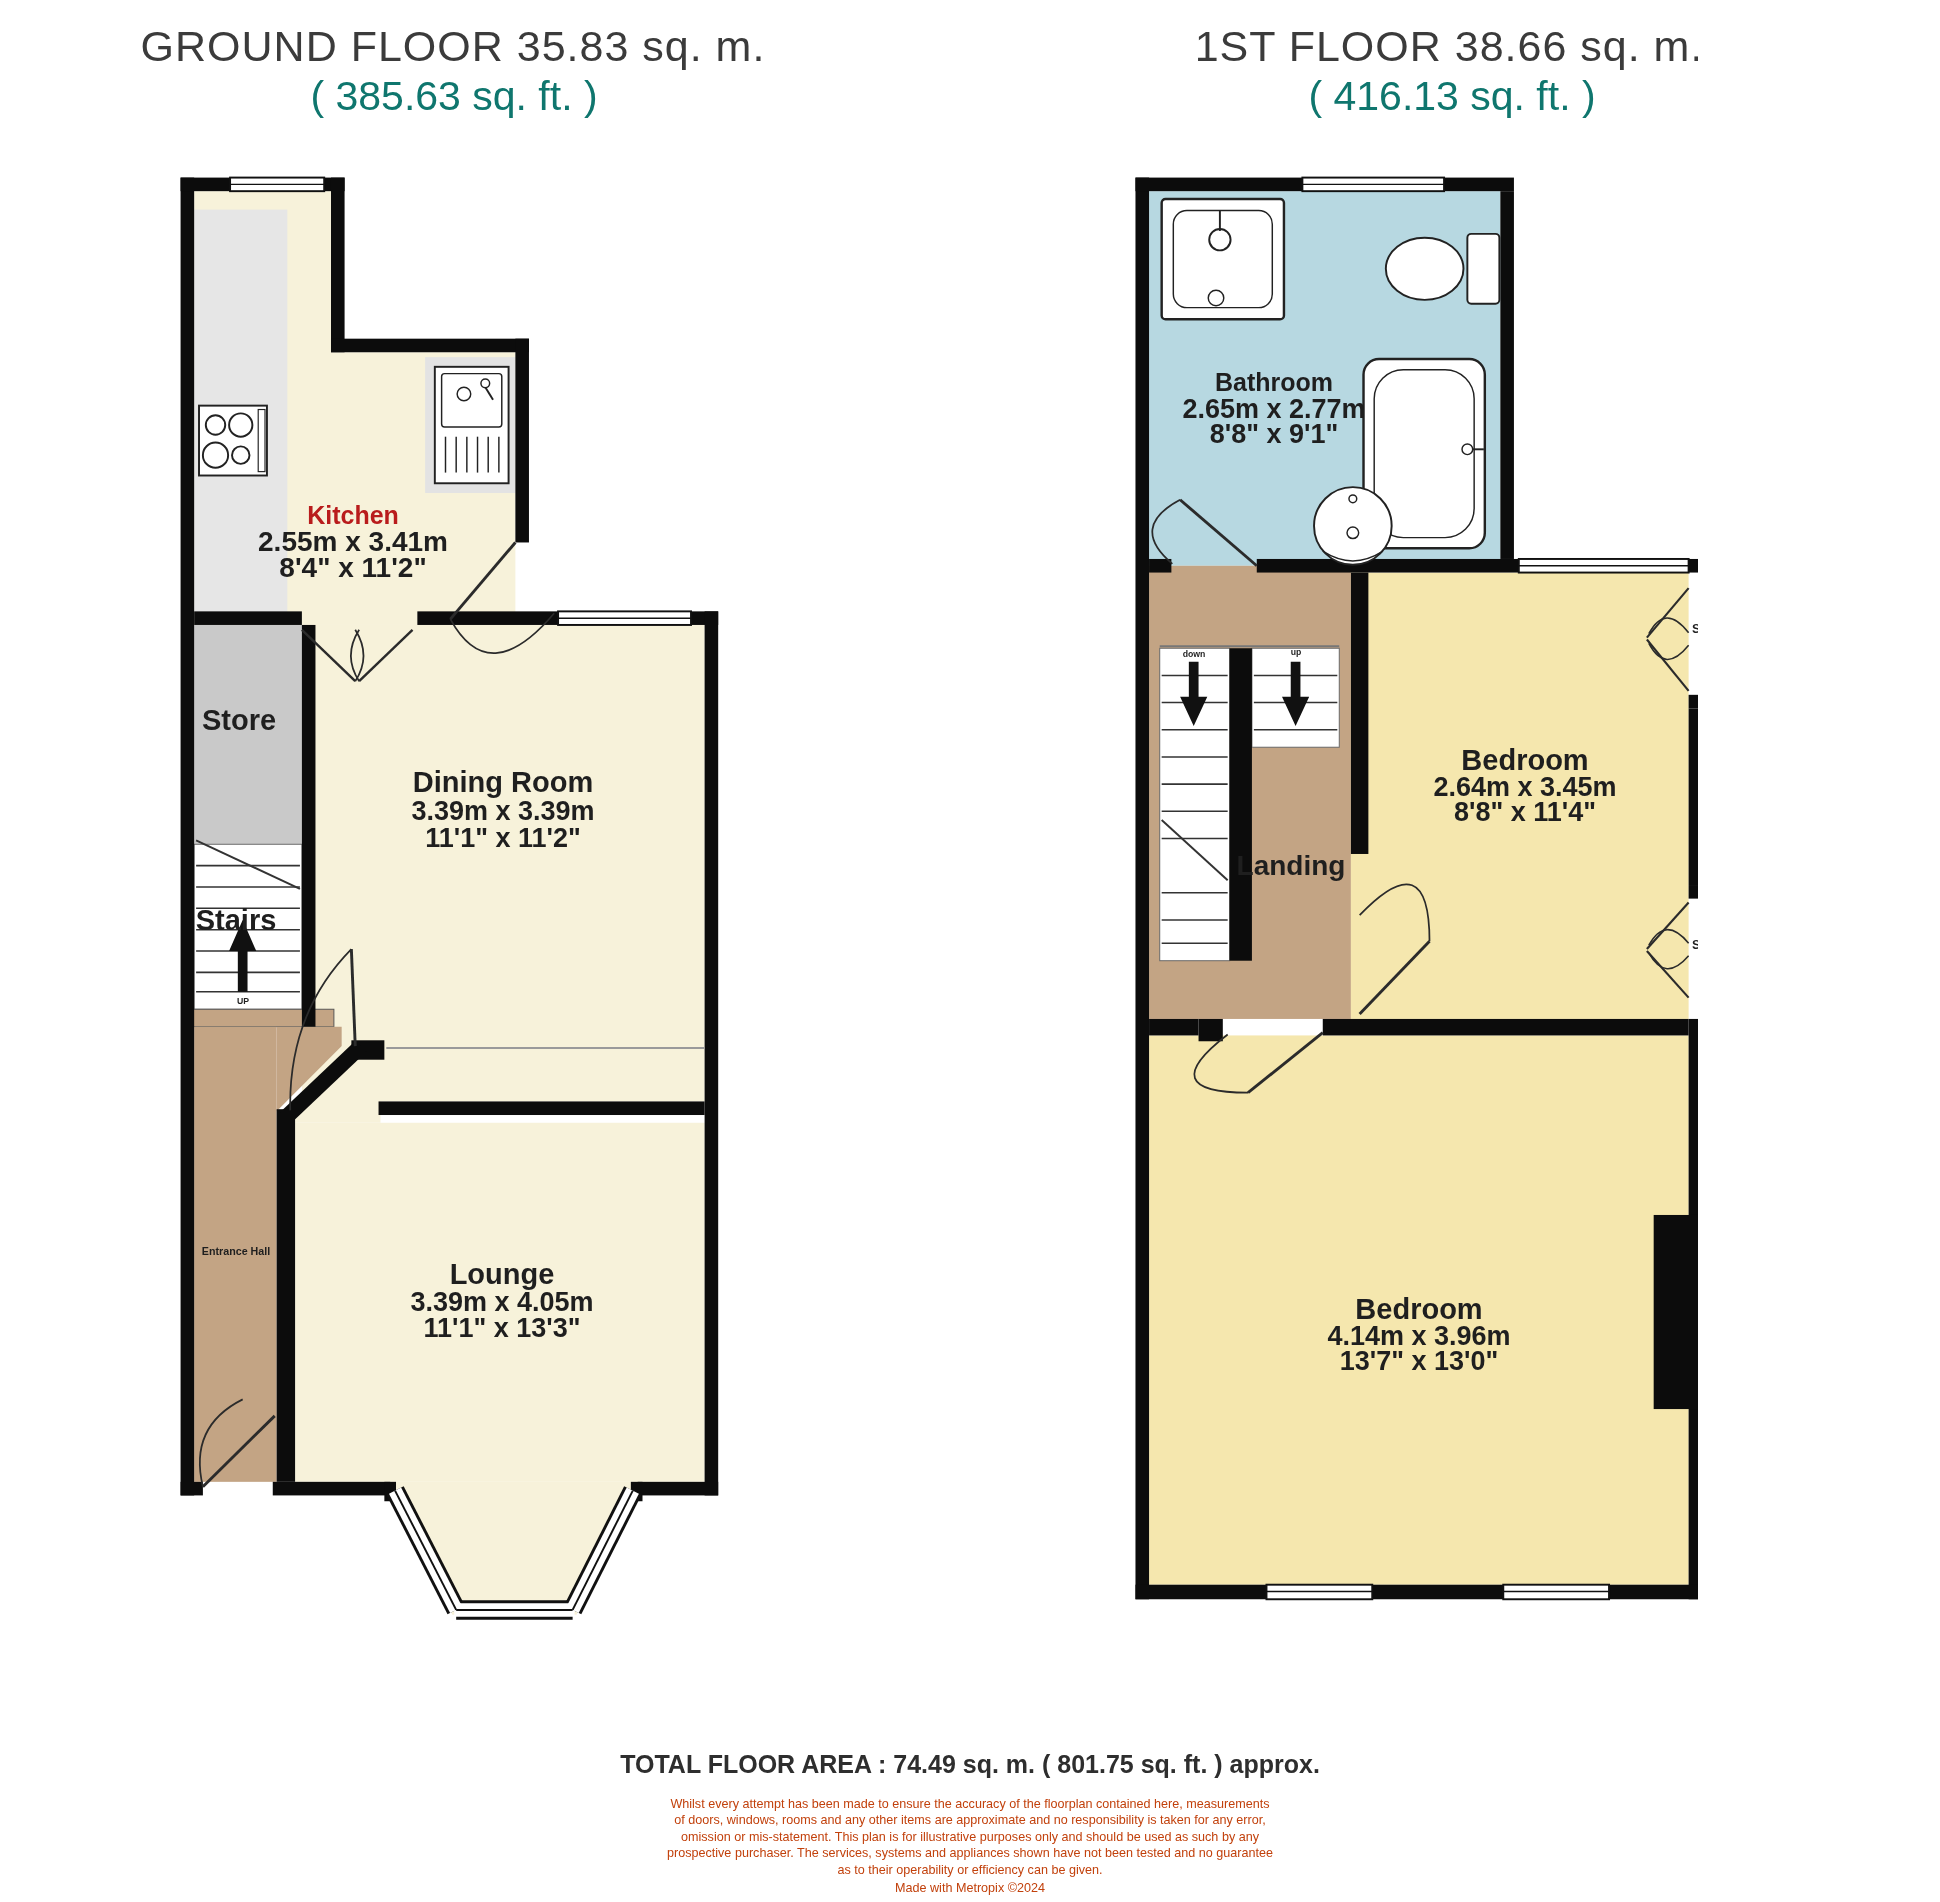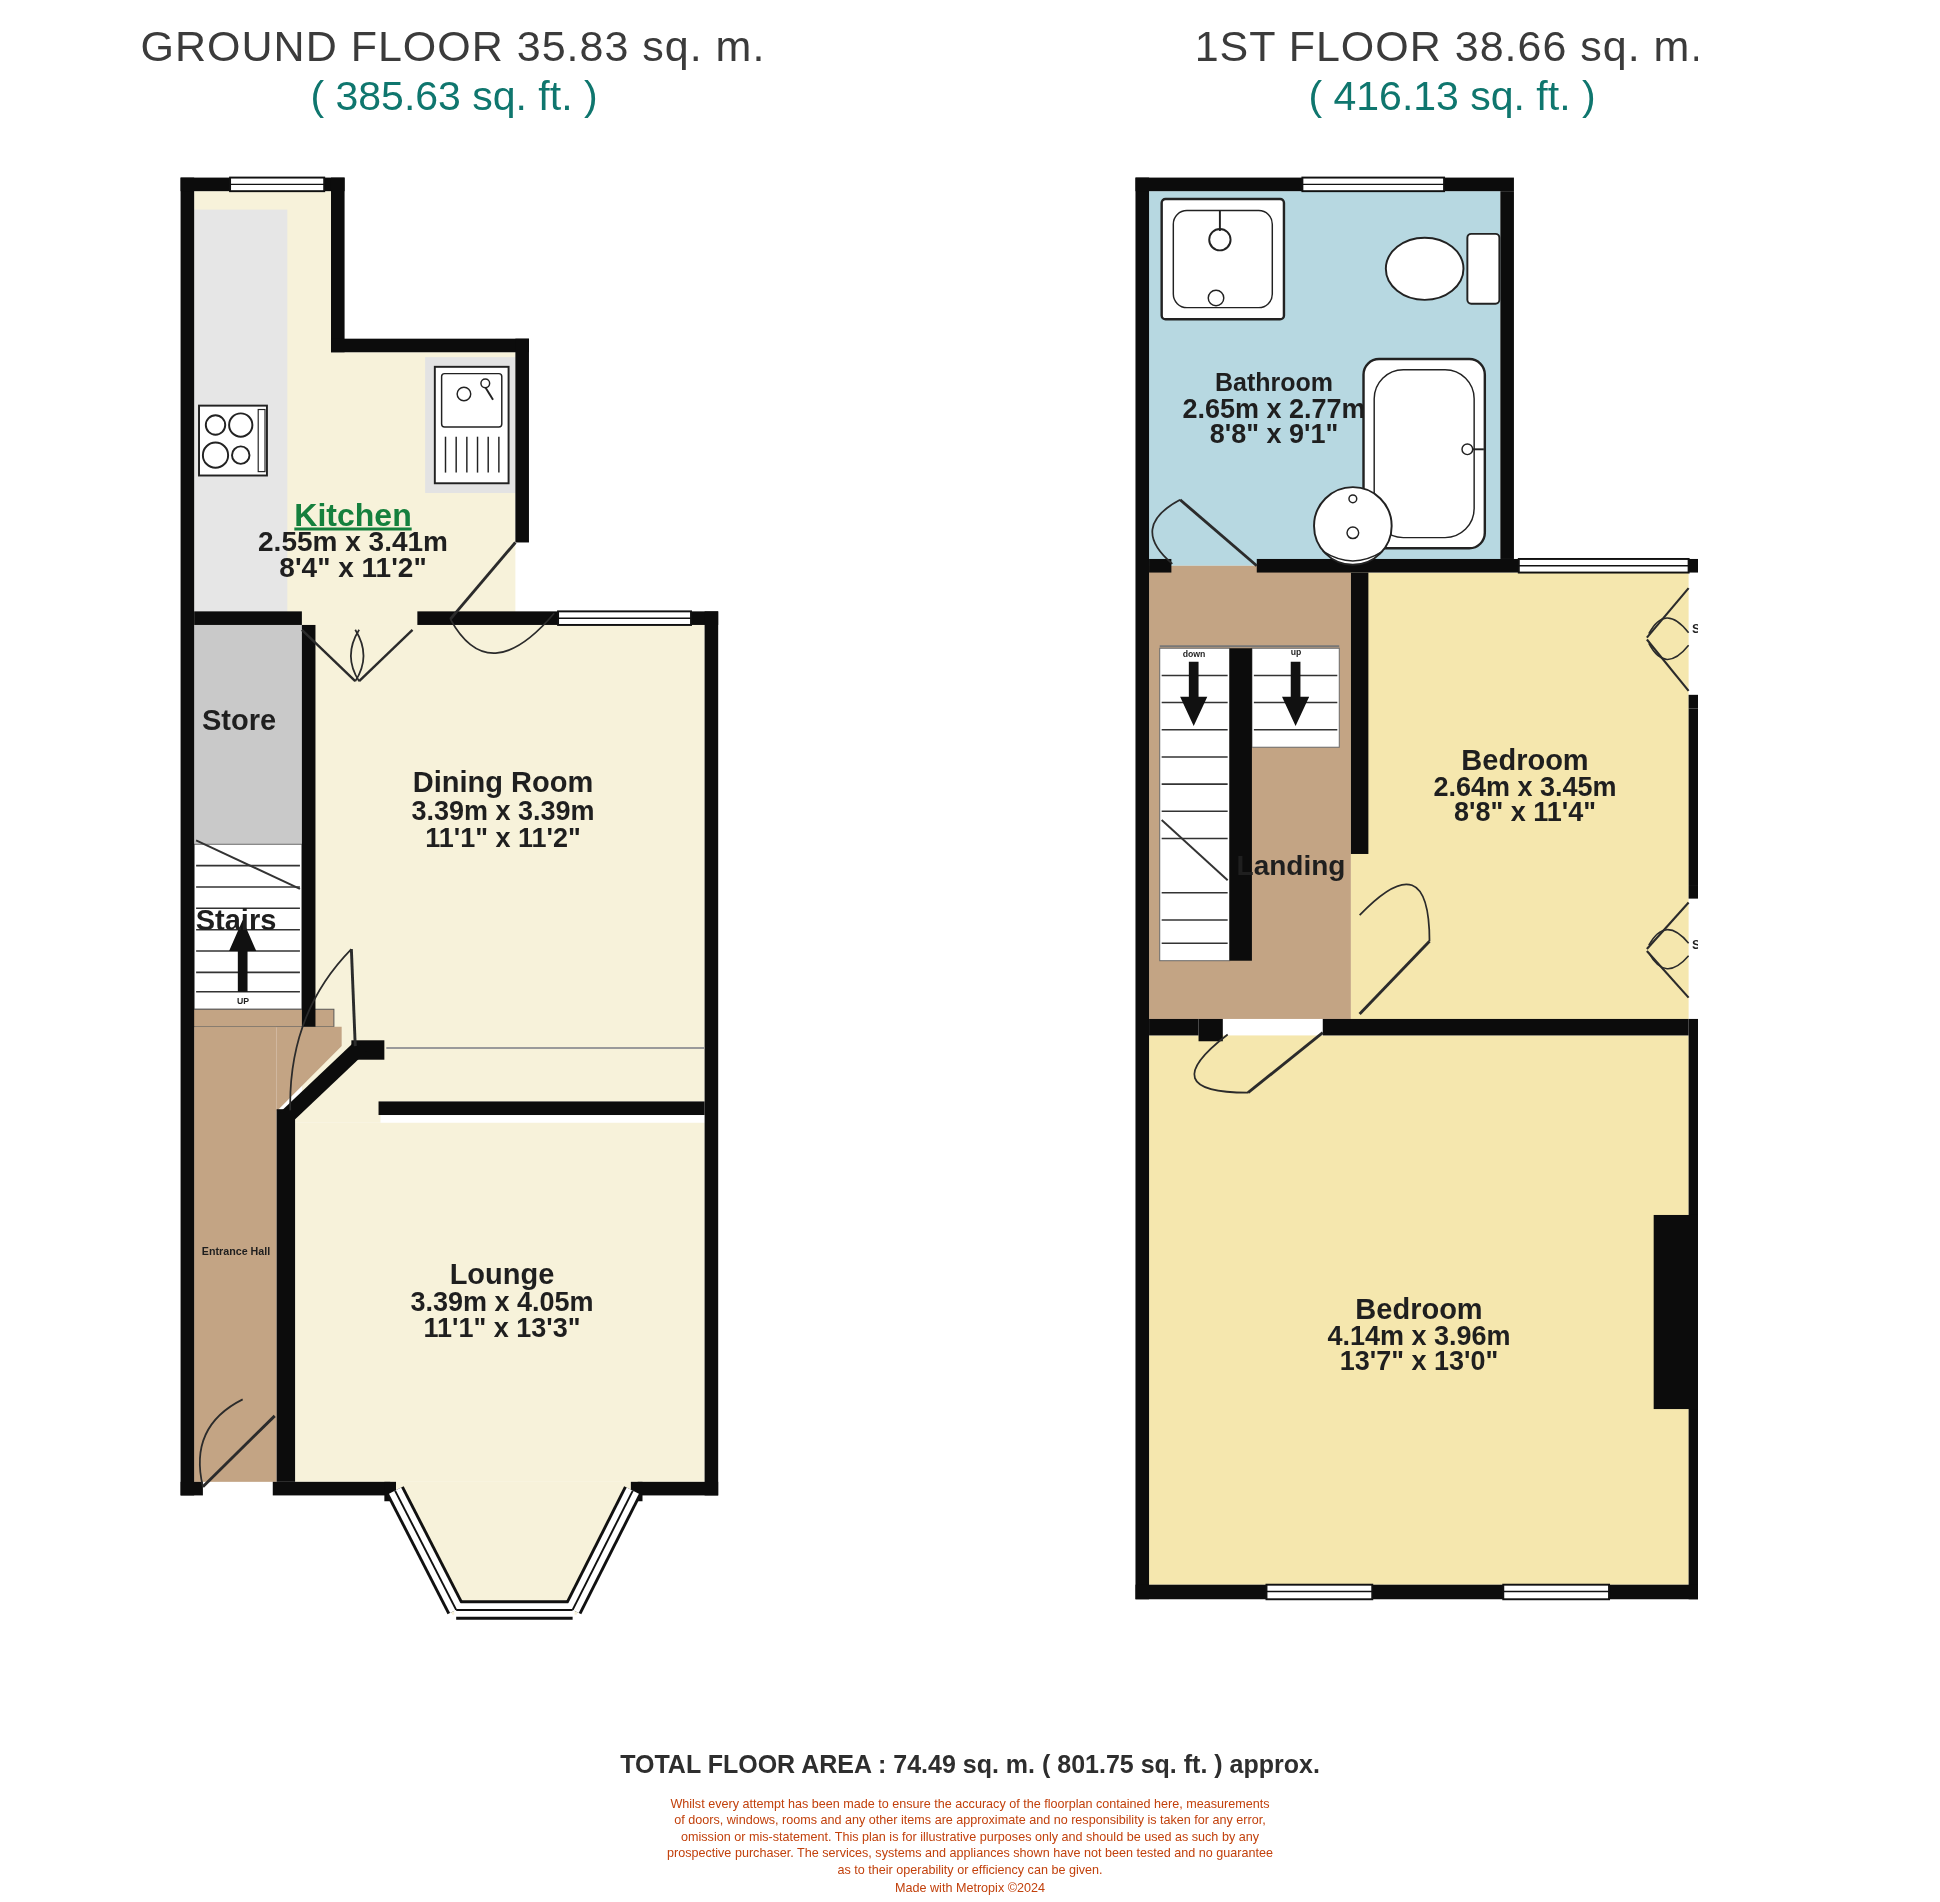--- a/index.html
+++ b/index.html
@@ -4,21 +4,21 @@
 <style>
   html,body{margin:0;padding:0;background:#ffffff;}
   #page{position:relative;width:1698px;height:1903px;background:#ffffff;overflow:hidden;
         font-family:"Liberation Sans", sans-serif;}
   #plan-svg{position:absolute;left:0;top:0;}
   .abs{position:absolute;white-space:nowrap;}
   .ctr{transform:translate(-50%,-50%);text-align:center;}
   .floor-title{font-size:43px;color:#3b3b3b;letter-spacing:1px;}
   .floor-subtitle{font-size:41px;color:#0f766e;}
   .room-label{font-weight:bold;font-size:29px;color:#1f1f1f;}
-  .room-label-sm{font-weight:bold;font-size:32px;color:#15803d;text-decoration:underline;}
+  .room-label-sm{font-weight:bold;font-size:25px;color:#b91c1c;}
   .room-dims{font-weight:bold;font-size:27px;color:#1f1f1f;}
   .room-dims-sm{font-weight:bold;font-size:28px;color:#1f1f1f;}
   .tiny-label{font-weight:bold;font-size:10.7px;color:#1f1f1f;}
   .micro-label{font-weight:bold;font-size:8.7px;color:#1f1f1f;}
   .mini-label{font-weight:bold;font-size:12.6px;color:#1f1f1f;}
   .clip{overflow:hidden;}
   .footer-total{font-weight:bold;font-size:25px;color:#2e2e2e;}
   .footer-line{font-size:12.6px;color:#c2410c;}
 </style>
 </head>

